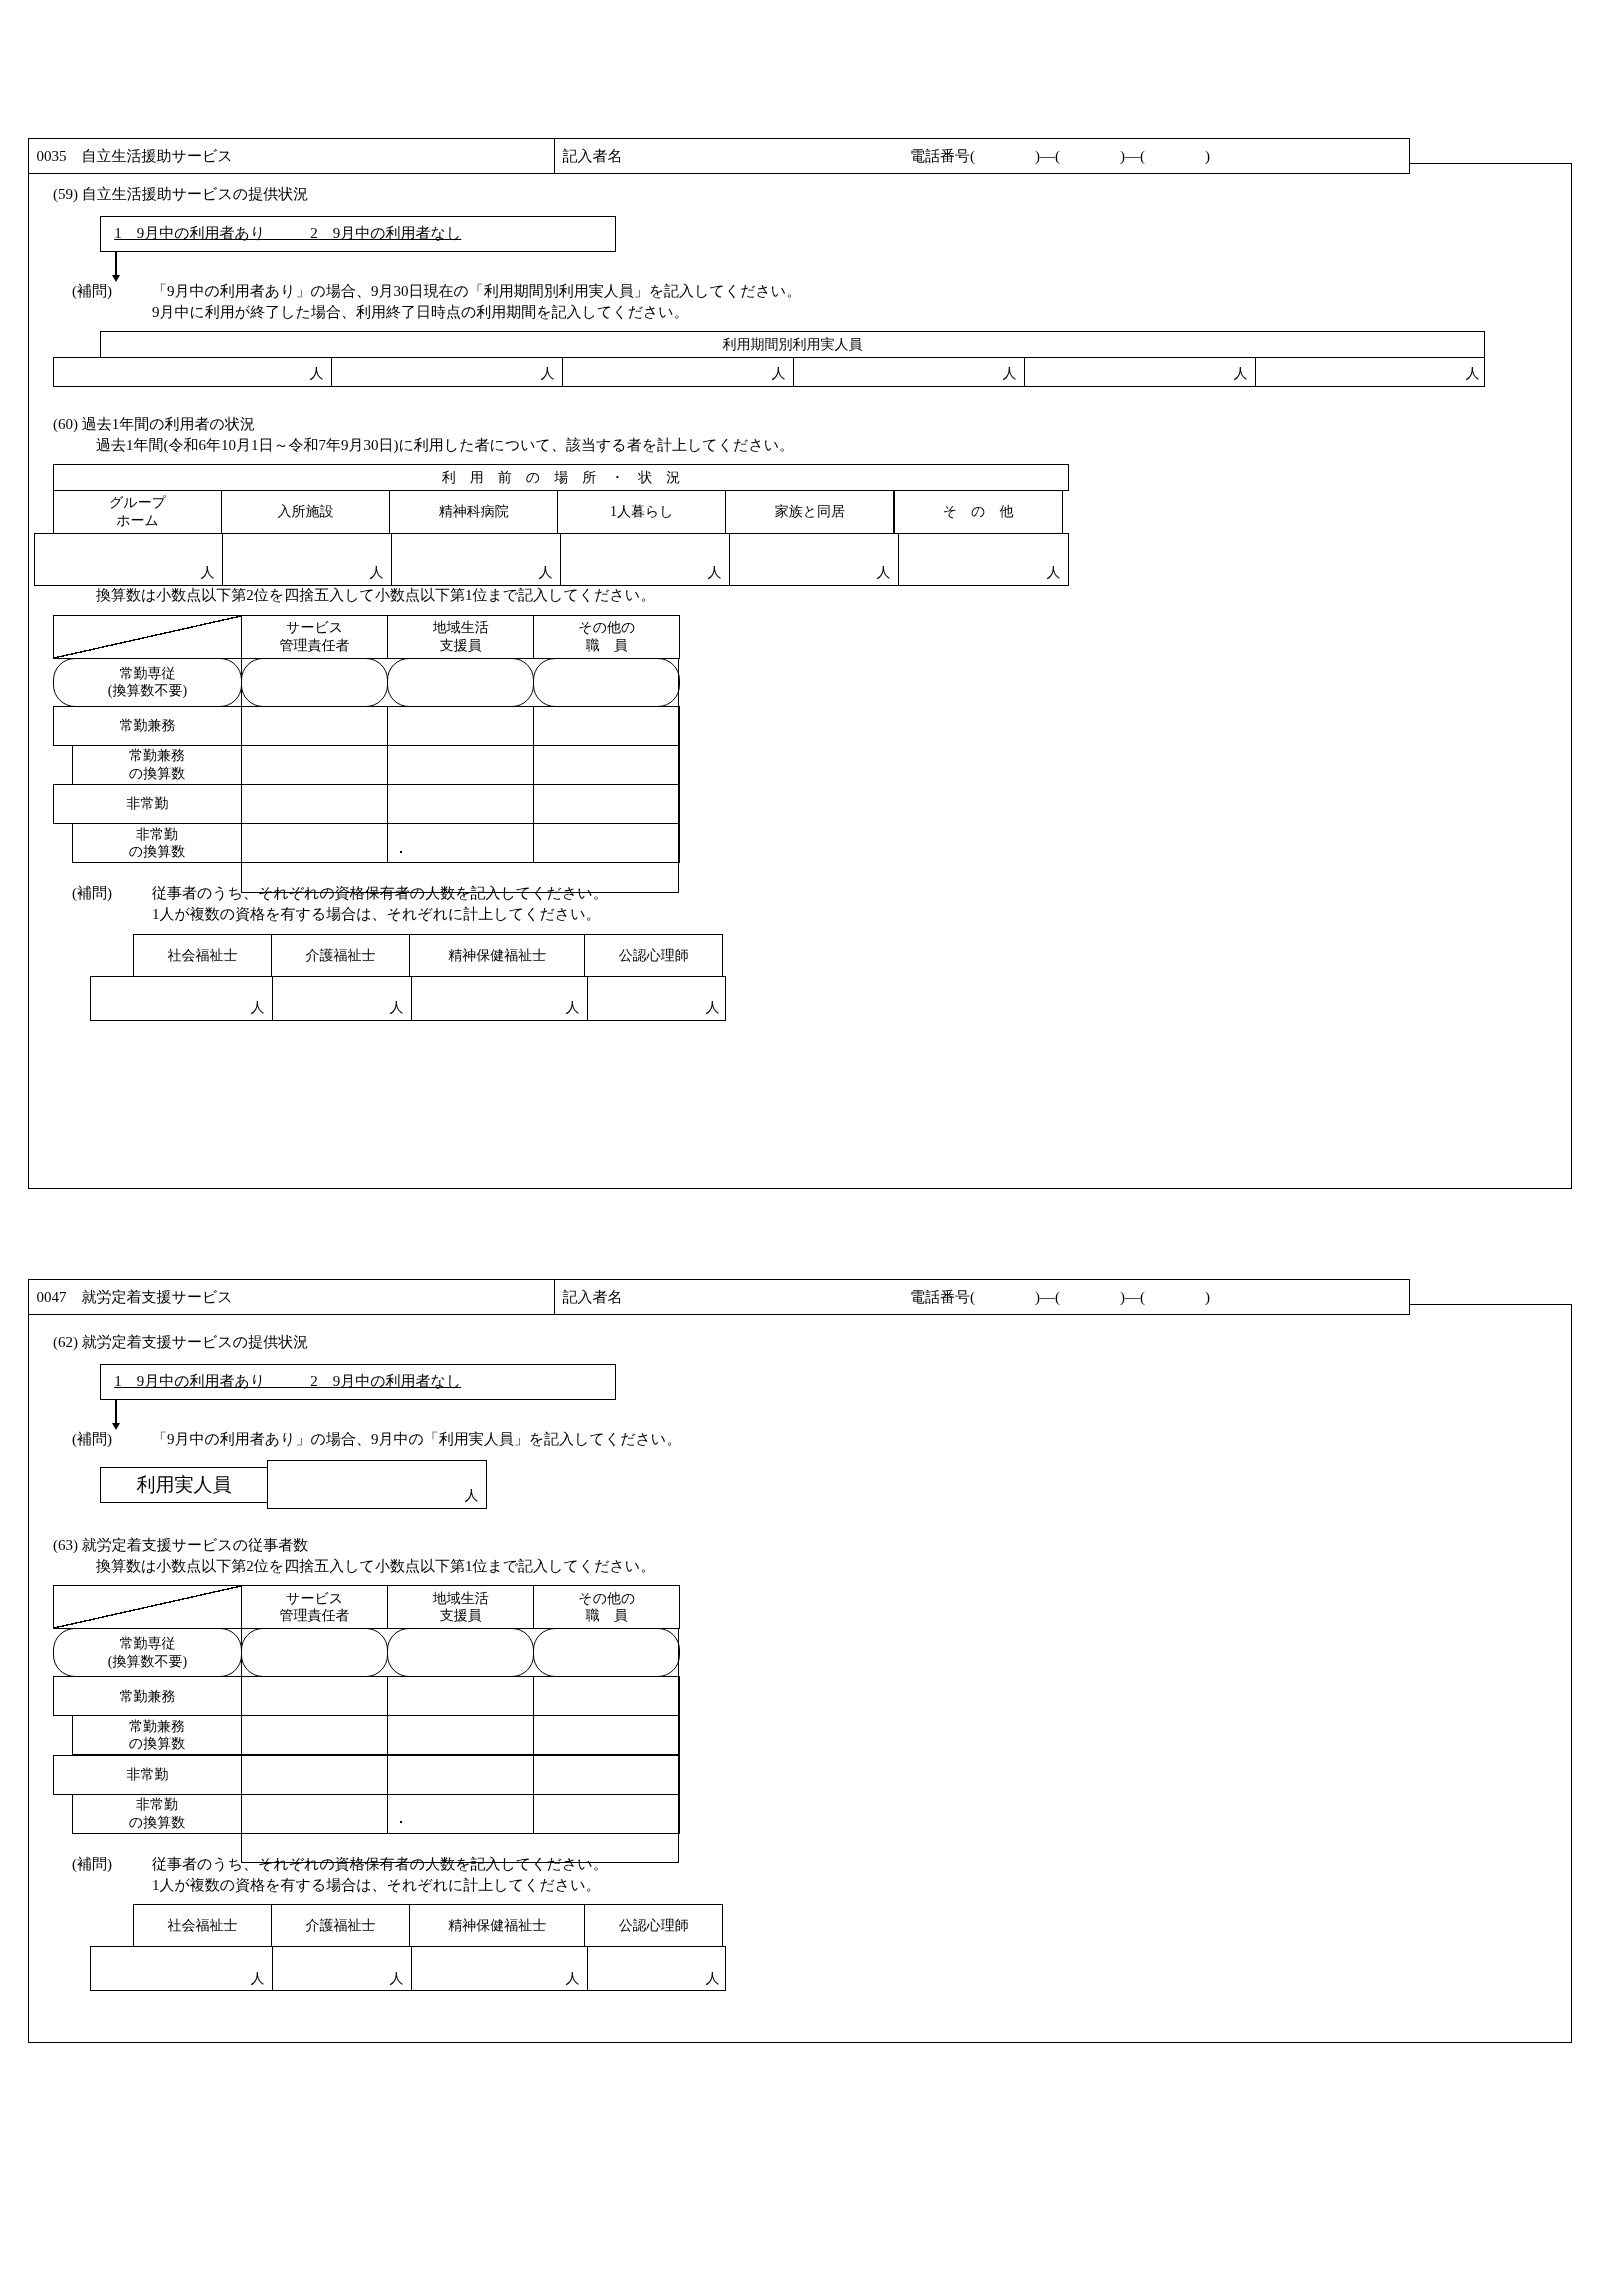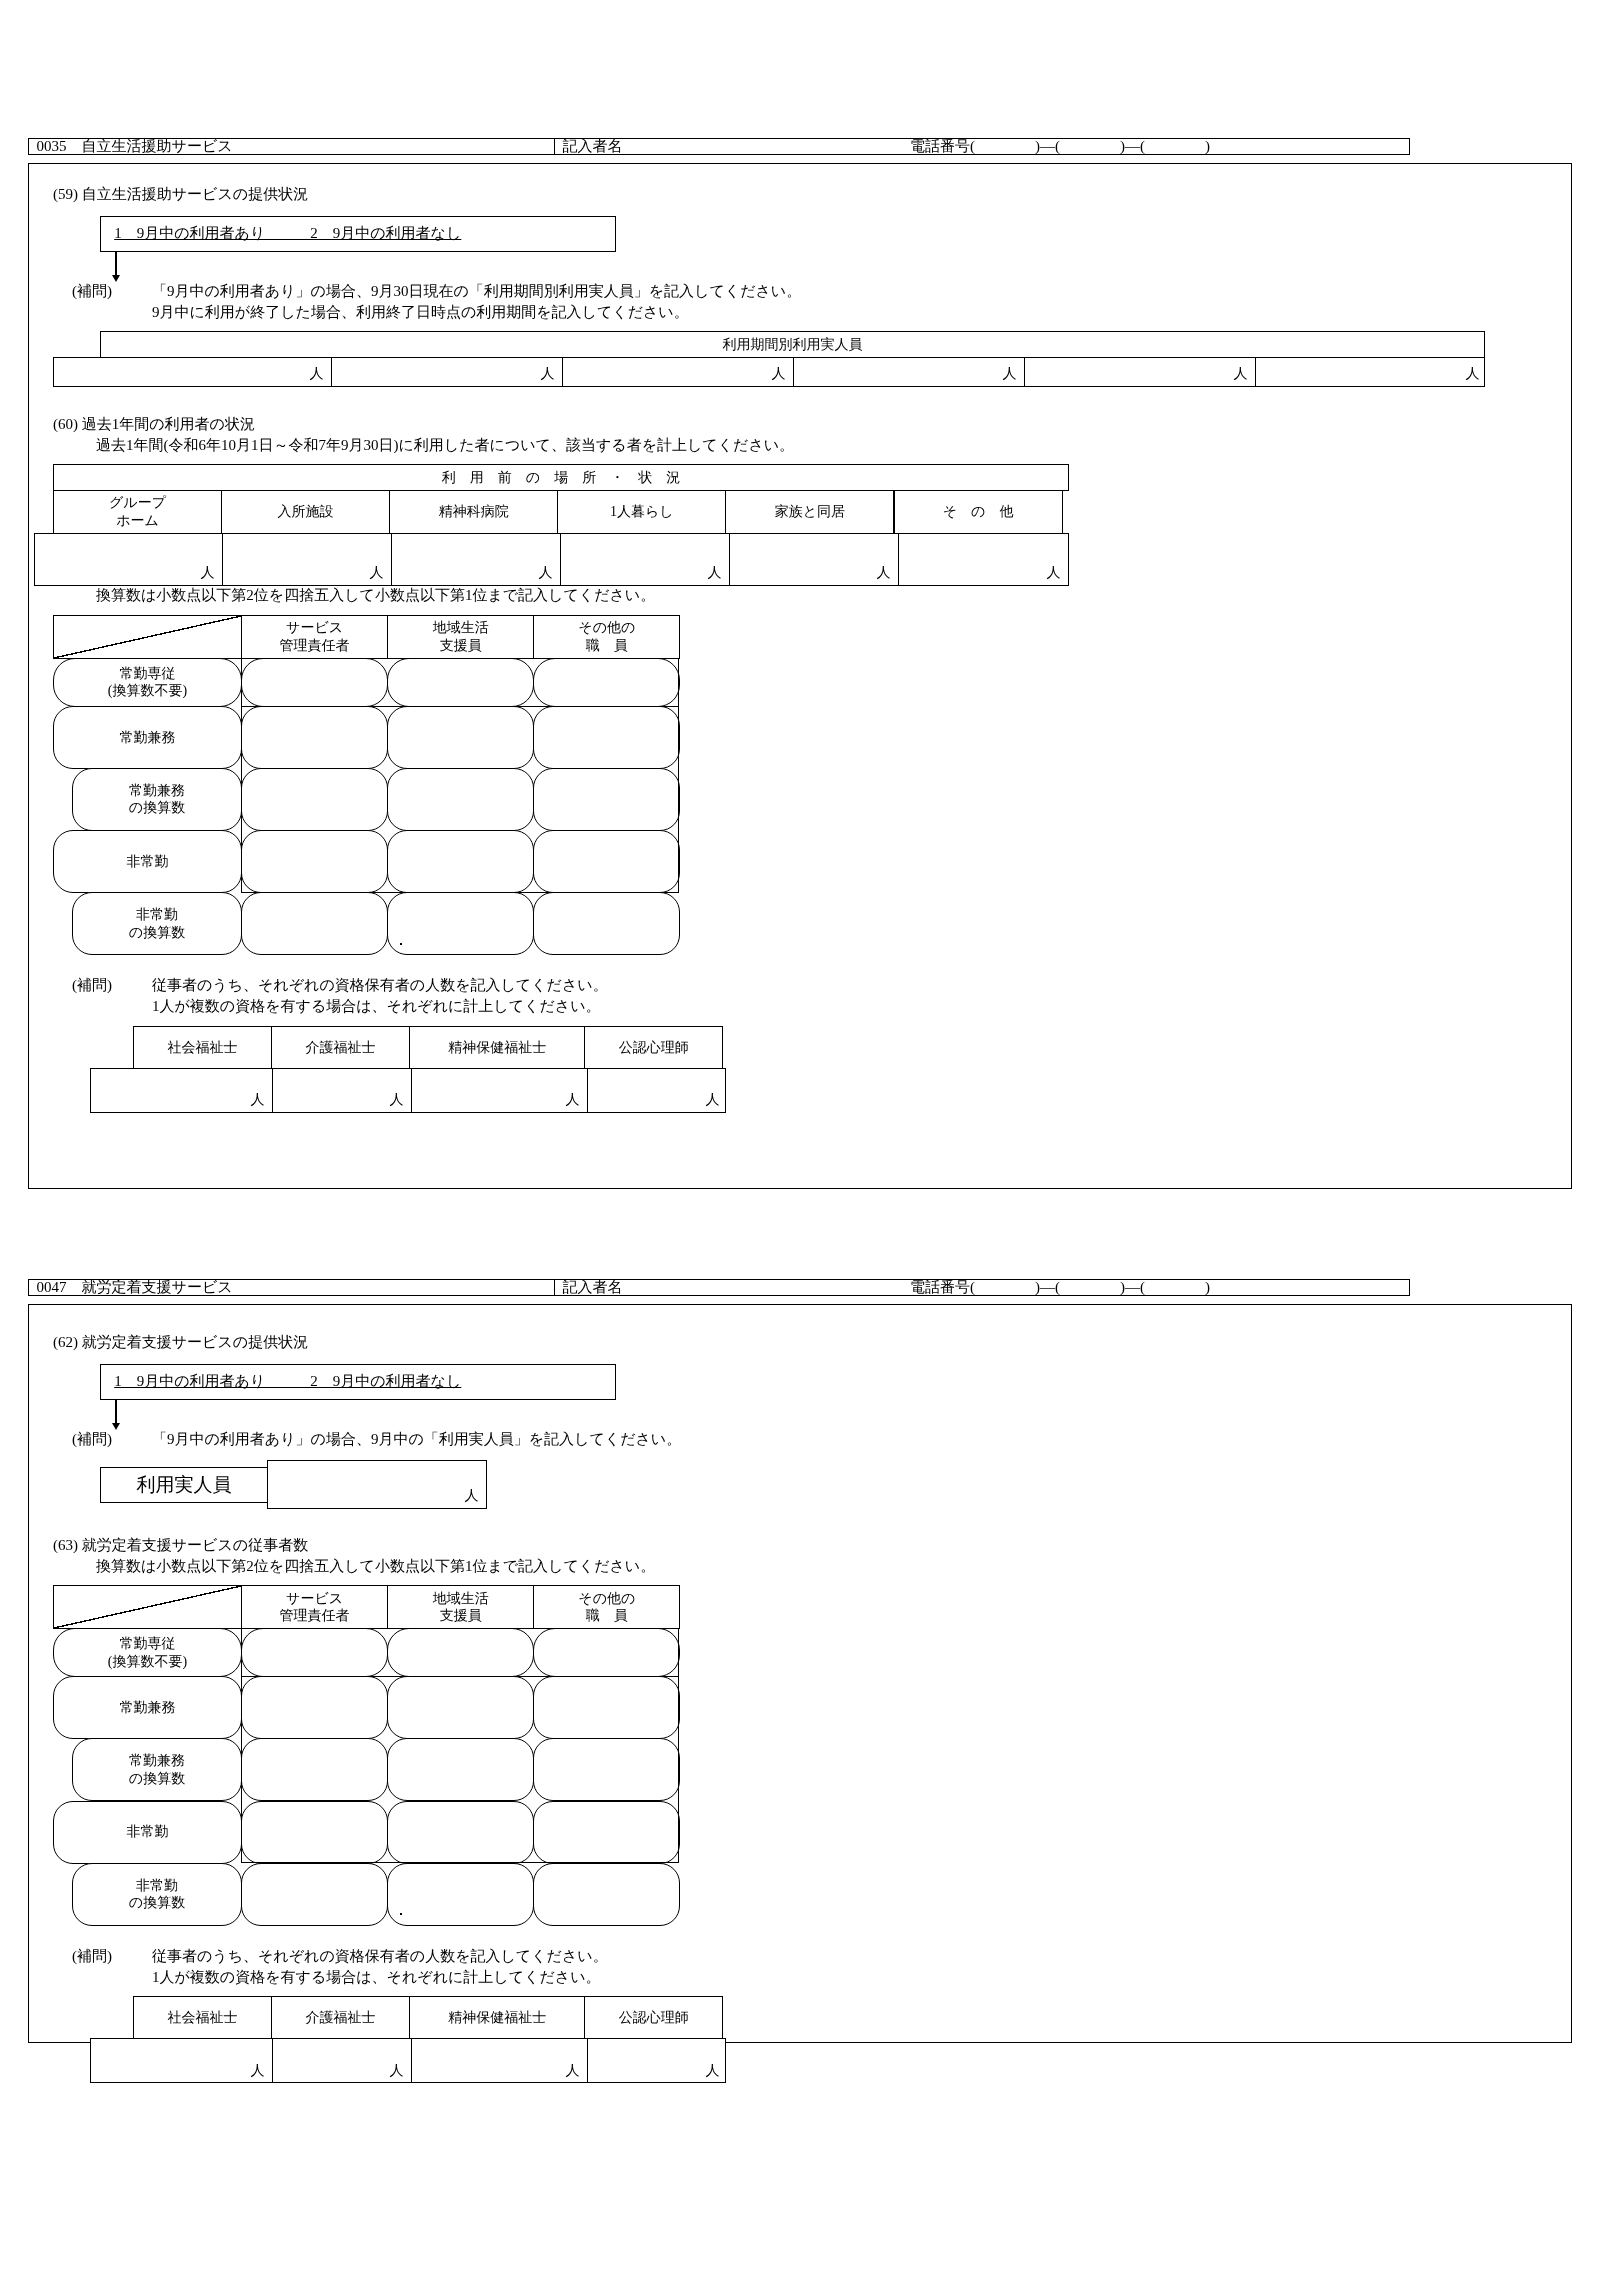--- a/index.html
+++ b/index.html
@@ -4,21 +4,21 @@
 <style>
   * { margin:0; padding:0; box-sizing:border-box; }
   html,body { background:#ffffff; }
   .page {
     position:relative; width:1604px; height:2291px; background:#fff;
     font-family:"Liberation Serif","DejaVu Serif",serif; color:#000; font-size:15px;
     overflow:hidden;
   }
   
   .sec-header {
-    position:absolute; left:28px; width:1382px; height:17px;
+    position:absolute; left:28px; width:1382px; height:36px;
     border:1.9px solid #000; display:flex; background:#fff; z-index:2;
   }
   .sh-left { width:526px; border-right:1.9px solid #000; display:flex; align-items:center; padding-left:7.6px; gap:15px; }
   .sh-right { flex:1 1 auto; position:relative; display:flex; align-items:center; padding-left:7.6px; }
   .sh-phone { position:absolute; left:355px; }
   
   .sec-box {
     position:absolute; left:28px; width:1544px; border:0.9px solid #000; background:#fff;
     padding-left:24px;
   }
@@ -55,21 +55,21 @@
   }
   .cell + .cell { margin-left:-0.9px; }
   .drow { display:flex; border:1.9px solid #000; margin-top:-0.9px; background:#fff; }
   .dc { flex:0 0 auto; border-right:0.9px solid #000; position:relative; }
   .dc:last-child { border-right:none; }
   .unit { position:absolute; right:7.6px; bottom:2.8px; font-size:14px; }
   .dot { position:absolute; left:55%; bottom:5.7px; font-size:15px; }
   .spacer { flex:0 0 auto; width:19px; background:transparent; }
 
   .h28{height:26.5px;} .h32{height:30px;} .h45{height:43px;} .h46{height:44px;}
-  .h48{height:45px;} .h50{height:63px;border-radius:20px;} .h52{height:49px;border-radius:22px;} .h56{height:53px;}
+  .h48{height:45px;} .h50{height:40px;} .h52{height:49px;border-radius:22px;} .h56{height:53px;}
   .w147{width:139px;} .w155{width:147px;} .w179{width:169px;} .w180{width:170px;} .w186{width:176px;}
   .w192{width:182px;} .w199{width:188px;} .w200{width:189px;}
   .w244{width:231px;} .w294{width:278px;} .w627{width:593px;} .w1074{width:1016px;} .w1464{width:1385px;}
 
   .diag {
     background:
       linear-gradient(to bottom right,
         transparent calc(50% - 0.7px), #000 calc(50% - 0.7px),
         #000 calc(50% + 0.7px), transparent calc(50% + 0.7px));
   }

